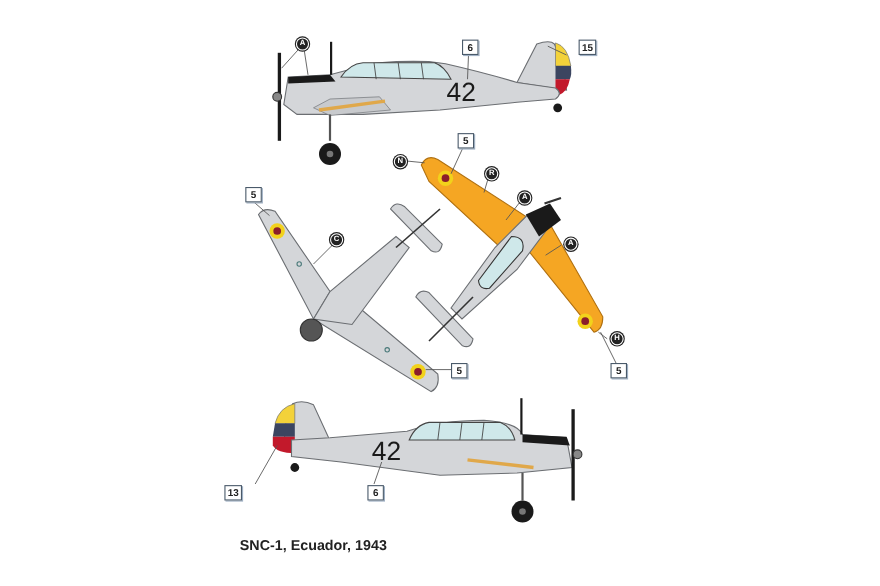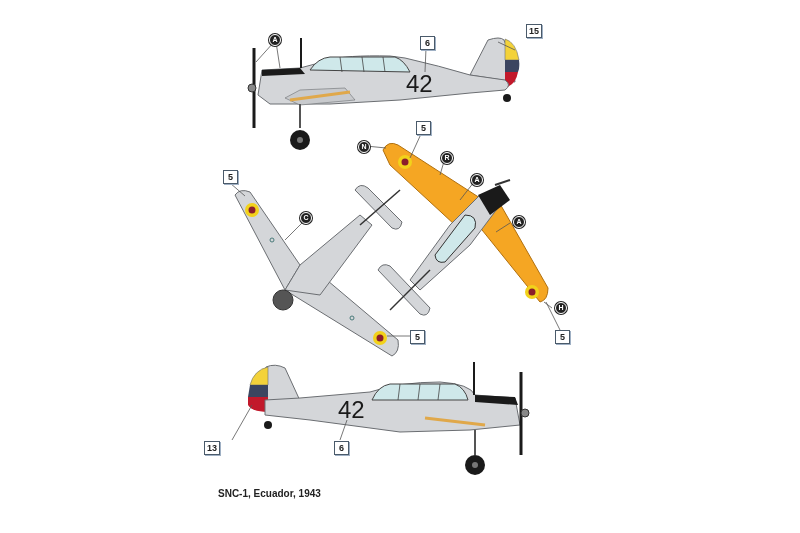--- a/index.html
+++ b/index.html
@@ -8,21 +8,21 @@
   .callout-box {
     position:absolute; background:#ffffff; border:1px solid #4a5a6a;
     box-shadow:1px 1px 0 #9fb0c4; font-weight:bold; font-size:9px; color:#222;
     text-align:center; line-height:12px; height:12px; padding:0 2px; min-width:9px;
   }
   .callout-circle {
     position:absolute; width:10px; height:10px; border-radius:50%;
     background:#222; color:#fff; font-size:7px; font-weight:bold; text-align:center; line-height:10px;
     border:1px solid #fff; box-shadow:0 0 0 1px #222;
   }
-  .caption { position:absolute; left:218px; top:488px; font-size:10px; font-weight:bold; color:#222; }
+  .caption { position:absolute; left:218px; top:488px; font-size:13px; font-weight:bold; color:#222; }
 </style>
 </head>
 <body>
 
 <svg id="canvas" width="800" height="533" viewBox="0 0 800 533">
 
   <g>
 
     <path d="M470 75 L488 40 Q500 36 504 40 L512 60 L515 82 Z" fill="#d4d6d9" stroke="#6b6e72" stroke-width="1"></path>
 
@@ -146,21 +146,21 @@
     <line x1="510" y1="223" x2="496" y2="232"></line>
     <line x1="544" y1="302" x2="552" y2="308"></line>
     <line x1="546" y1="302" x2="560" y2="330"></line>
     <line x1="252" y1="405" x2="232" y2="440"></line>
     <line x1="347" y1="420" x2="340" y2="440"></line>
   </g>
 </svg>
 
 <div class="callout-circle" style="left:269px;top:34px;">A</div>
 <div class="callout-box" style="left:420px;top:36px;">6</div>
-<div class="callout-box" style="left:526px;top:24px;">15</div>
+<div class="callout-box" style="left:526px;top:36px;">15</div>
 
 <div class="callout-box" style="left:223px;top:170px;">5</div>
 <div class="callout-circle" style="left:300px;top:212px;">C</div>
 <div class="callout-box" style="left:410px;top:330px;">5</div>
 
 <div class="callout-circle" style="left:358px;top:141px;">N</div>
 <div class="callout-box" style="left:416px;top:121px;">5</div>
 <div class="callout-circle" style="left:441px;top:152px;">R</div>
 <div class="callout-circle" style="left:471px;top:174px;">A</div>
 <div class="callout-circle" style="left:513px;top:216px;">A</div>

